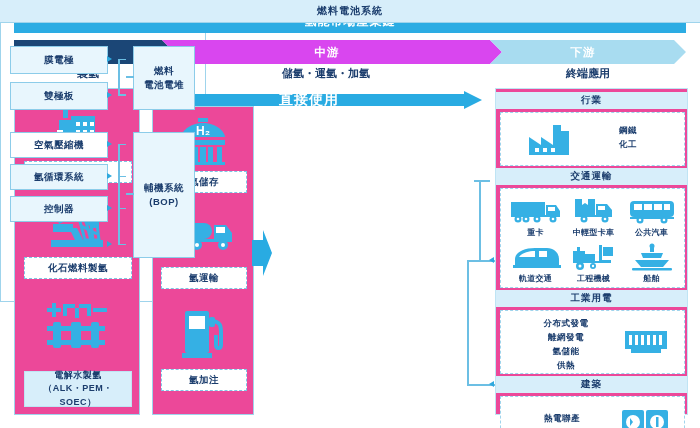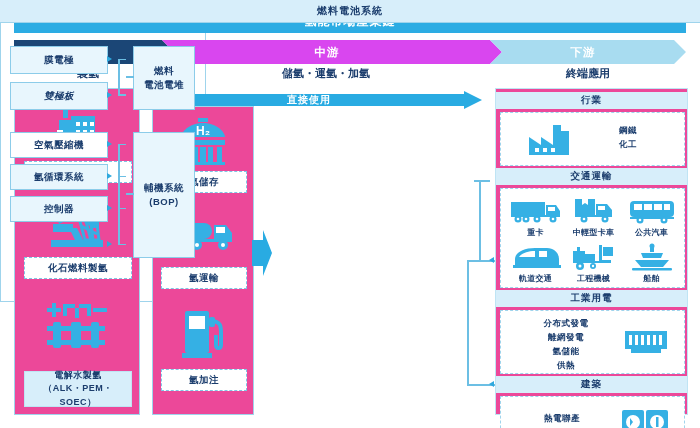--- a/index.html
+++ b/index.html
@@ -43,21 +43,21 @@
   
   .col{position:absolute;border:1px solid #9fd4ec;background:#ec4899;}
   .col-up{left:14px;top:88px;width:124px;height:325px;}
   .col-mid{left:152px;top:106px;width:100px;height:307px;}
   .col-core{left:270px;top:113px;width:204px;height:300px;border:1px solid #9fd4ec;}
   .col-down{left:495px;top:88px;width:191px;height:325px;border:1px solid #bfe4f4;}
 
   
   .direct-arrow{
     position:absolute;left:152px;top:91px;width:330px;height:18px;
-    background:#29abe2;color:#fff;font-size:10px;font-weight:bold;
+    background:#29abe2;color:#fff;font-size:14px;font-weight:bold;
     display:flex;align-items:center;justify-content:center;
     clip-path:polygon(0 3px,312px 3px,312px 0,330px 50%,312px 100%,312px 15px,0 15px);
     letter-spacing:1px;
   }
   .direct-arrow span{position:relative;left:-8px;}
 
   
   .icon-wrap{display:flex;align-items:center;justify-content:center;}
   .dash-box{
     border:1px dashed #7fc6e6;background:#fff;color:#1b3d6d;
@@ -274,21 +274,21 @@
     </div>
     <div class="mid-item mid-lbl dash-box" style="top:262px;">氫加注</div>
   </div>
 
   <div class="big-arrow"></div>
 
   <div class="col-core">
     <div class="core-hdr">燃料電池系統</div>
 
     <div class="cbox" style="left:10px;top:46px;width:96px;height:26px;">膜電極</div>
-    <div class="cbox" style="left:10px;top:82px;width:96px;height:26px;font-style:italic;">雙極板</div>
+    <div class="cbox" style="left:10px;top:82px;width:96px;height:26px;">雙極板</div>
 
     <div class="cbox" style="left:133px;top:46px;width:60px;height:62px;">
       <div>燃料</div>
       <div>電池電堆</div>
     </div>
 
     <div class="conn" style="left:118px;top:59px;width:1.5px;height:36px;"></div>
     <div class="conn" style="left:118px;top:58.5px;width:8px;height:1.5px;"></div>
     <div class="conn" style="left:118px;top:94px;width:8px;height:1.5px;"></div>
     <div class="conn" style="left:126px;top:76px;width:8px;height:1.5px;"></div>

